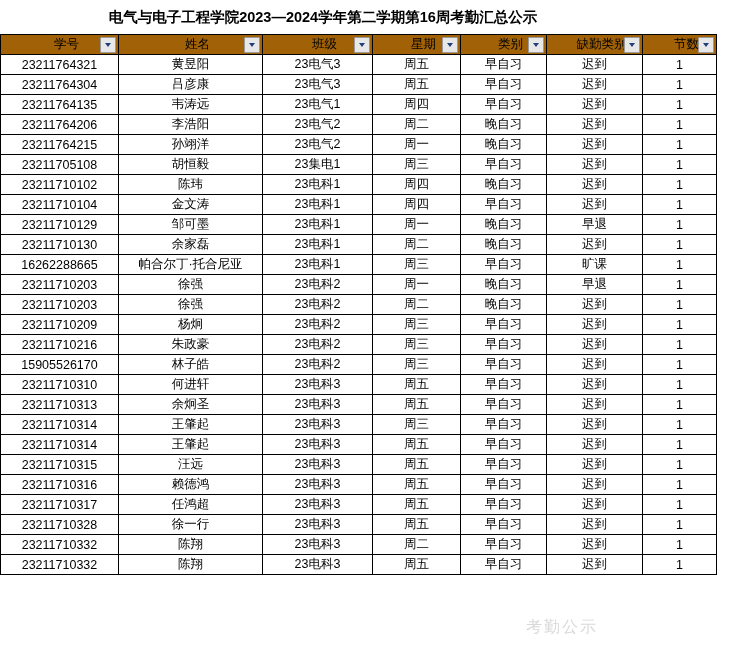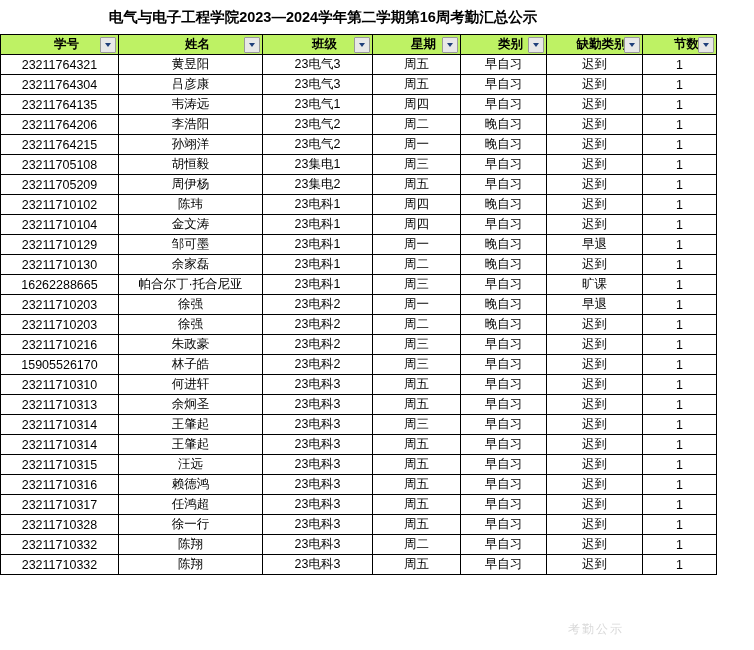--- a/index.html
+++ b/index.html
@@ -40,22 +40,22 @@
     font-size: 12.5px;
     color: #000000;
     text-align: center;
     vertical-align: middle;
     height: 19px;
     padding: 0;
     white-space: nowrap;
     overflow: hidden;
   }
   thead th {
-    font-weight: bold;
-    background: #bef264;
+    font-weight: normal;
+    background: #a16207;
     position: relative;
     font-size: 13px;
     height: 21px;
   }
   .hdr-inner {
     display: flex;
     align-items: center;
     justify-content: center;
     position: relative;
     height: 100%;
@@ -92,23 +92,23 @@
   }
   .col-id { width: 118px; }
   .col-name { width: 144px; }
   .col-class { width: 110px; }
   .col-week { width: 88px; }
   .col-type { width: 86px; }
   .col-abs { width: 96px; }
   .col-period { width: 74px; }
   .watermark {
     position: absolute;
-    right: 22px;
+    right: 48px;
     bottom: 12px;
-    font-size: 12px;
+    font-size: 16px;
     color: #d9d9d9;
     letter-spacing: 2px;
     pointer-events: none;
     user-select: none;
   }
 </style>
 </head>
 <body>
 
 <div class="sheet">
@@ -234,29 +234,20 @@
         <tr>
           <td>23211705108</td>
           <td>胡恒毅</td>
           <td>23集电1</td>
           <td>周三</td>
           <td>早自习</td>
           <td>迟到</td>
           <td>1</td>
         </tr>
         <tr>
-          <td>23211705209</td>
-          <td>周伊杨</td>
-          <td>23集电2</td>
-          <td>周五</td>
-          <td>早自习</td>
-          <td>迟到</td>
-          <td>1</td>
-        </tr>
-        <tr>
           <td>23211710102</td>
           <td>陈玮</td>
           <td>23电科1</td>
           <td>周四</td>
           <td>晚自习</td>
           <td>迟到</td>
           <td>1</td>
         </tr>
         <tr>
           <td>23211710104</td>
@@ -302,20 +293,29 @@
           <td>晚自习</td>
           <td>早退</td>
           <td>1</td>
         </tr>
         <tr>
           <td>23211710203</td>
           <td>徐强</td>
           <td>23电科2</td>
           <td>周二</td>
           <td>晚自习</td>
+          <td>迟到</td>
+          <td>1</td>
+        </tr>
+        <tr>
+          <td>23211710209</td>
+          <td>杨炯</td>
+          <td>23电科2</td>
+          <td>周三</td>
+          <td>早自习</td>
           <td>迟到</td>
           <td>1</td>
         </tr>
         <tr>
           <td>23211710216</td>
           <td>朱政豪</td>
           <td>23电科2</td>
           <td>周三</td>
           <td>早自习</td>
           <td>迟到</td>

